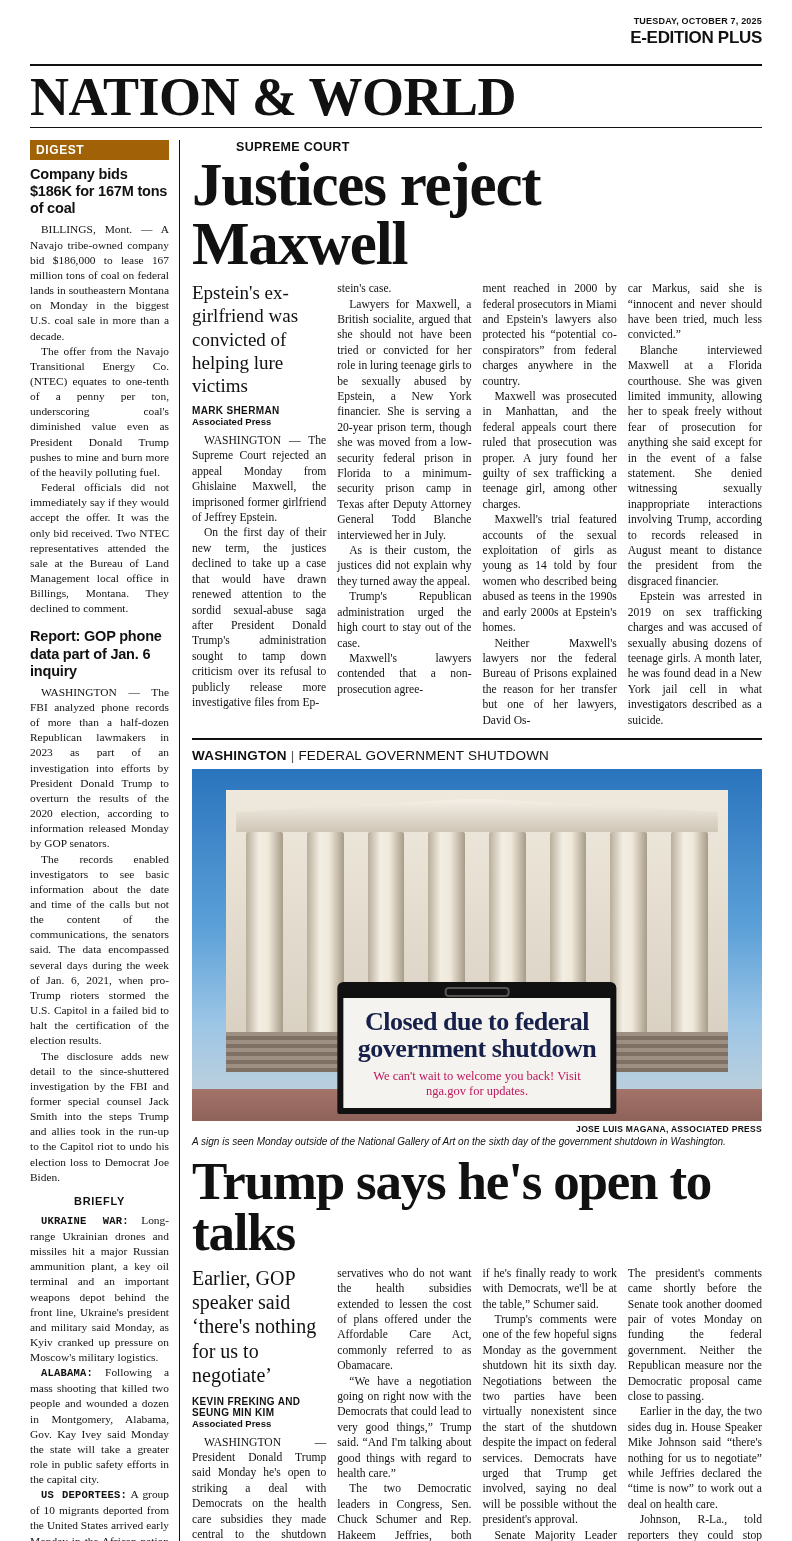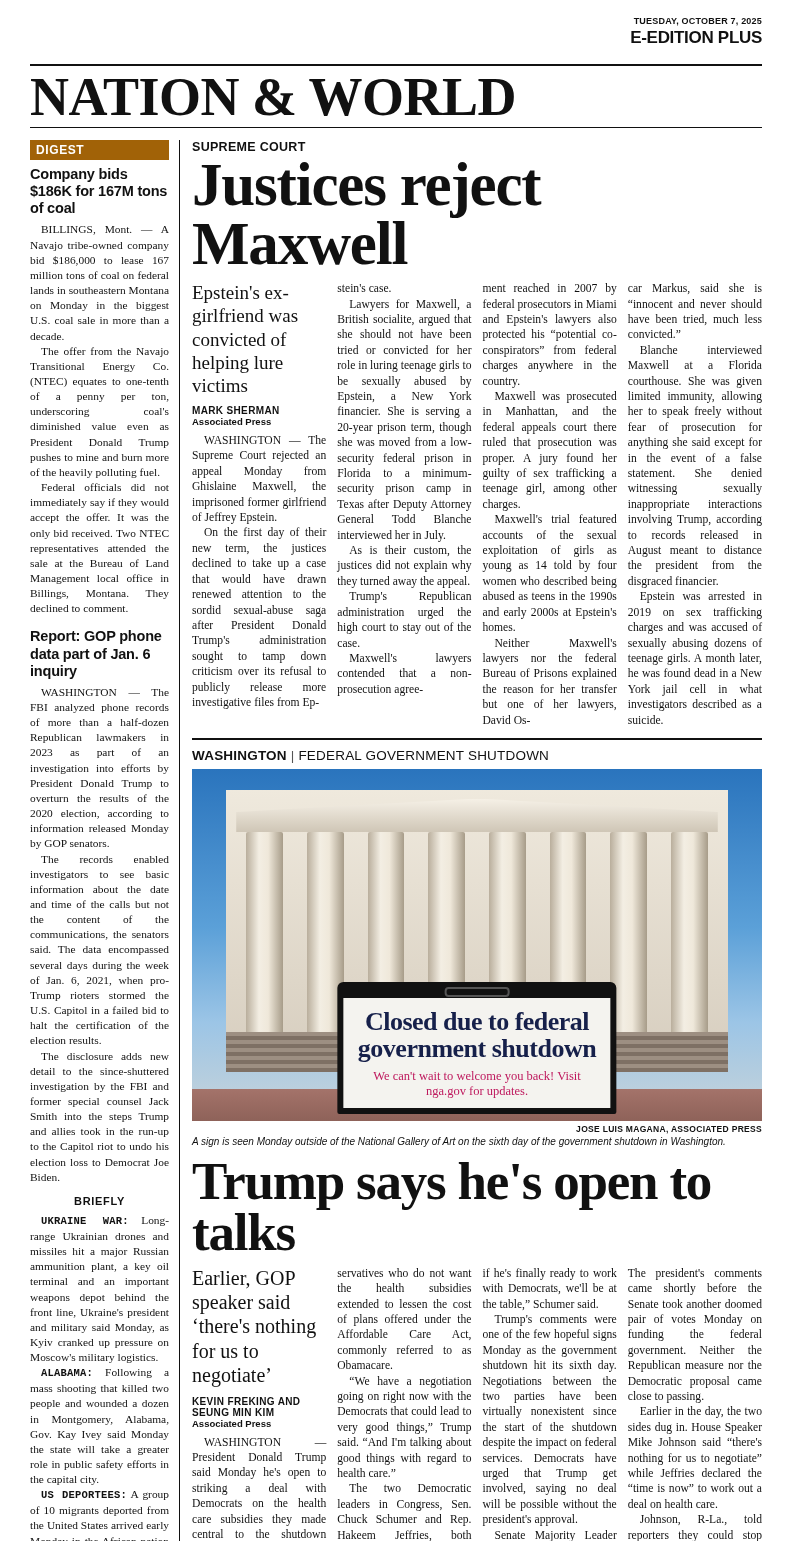--- a/index.html
+++ b/index.html
@@ -129,20 +129,21 @@
     letter-spacing: 0.2px;
   }
 
   
   .kicker {
     font-family: "Liberation Sans", sans-serif;
     font-weight: bold;
     font-size: 12.5px;
     letter-spacing: 0.3px;
     margin-bottom: 2px;
+    margin-left: 44px;
   }
   .section-flag {
     font-family: "Liberation Sans", sans-serif;
     font-size: 13.5px;
     letter-spacing: 0.2px;
     margin-bottom: 6px;
   }
   .section-flag b { font-weight: bold; }
   .section-flag .sep { color: #555; font-weight: normal; }
 
@@ -350,21 +351,21 @@
             </div>
           </div>
           <div class="body-text">
             <p style="text-indent:0">stein's case.</p>
             <p>Lawyers for Maxwell, a British socialite, argued that she should not have been tried or convicted for her role in luring teenage girls to be sexually abused by Epstein, a New York financier. She is serving a 20-year prison term, though she was moved from a low-security federal prison in Florida to a minimum-security prison camp in Texas after Deputy Attorney General Todd Blanche interviewed her in July.</p>
             <p>As is their custom, the justices did not explain why they turned away the appeal.</p>
             <p>Trump's Republican administration urged the high court to stay out of the case.</p>
             <p>Maxwell's lawyers contended that a non-prosecution agree-</p>
           </div>
           <div class="body-text">
-            <p style="text-indent:0">ment reached in 2007 by federal prosecutors in Miami and Epstein's lawyers also protected his “potential co-conspirators” from federal charges anywhere in the country.</p>
+            <p style="text-indent:0">ment reached in 2000 by federal prosecutors in Miami and Epstein's lawyers also protected his “potential co-conspirators” from federal charges anywhere in the country.</p>
             <p>Maxwell was prosecuted in Manhattan, and the federal appeals court there ruled that prosecution was proper. A jury found her guilty of sex trafficking a teenage girl, among other charges.</p>
             <p>Maxwell's trial featured accounts of the sexual exploitation of girls as young as 14 told by four women who described being abused as teens in the 1990s and early 2000s at Epstein's homes.</p>
             <p>Neither Maxwell's lawyers nor the federal Bureau of Prisons explained the reason for her transfer but one of her lawyers, David Os-</p>
           </div>
           <div class="body-text">
             <p style="text-indent:0">car Markus, said she is “innocent and never should have been tried, much less convicted.”</p>
             <p>Blanche interviewed Maxwell at a Florida courthouse. She was given limited immunity, allowing her to speak freely without fear of prosecution for anything she said except for in the event of a false statement. She denied witnessing sexually inappropriate interactions involving Trump, according to records released in August meant to distance the president from the disgraced financier.</p>
             <p>Epstein was arrested in 2019 on sex trafficking charges and was accused of sexually abusing dozens of teenage girls. A month later, he was found dead in a New York jail cell in what investigators described as a suicide.</p>
           </div>
         </div>

